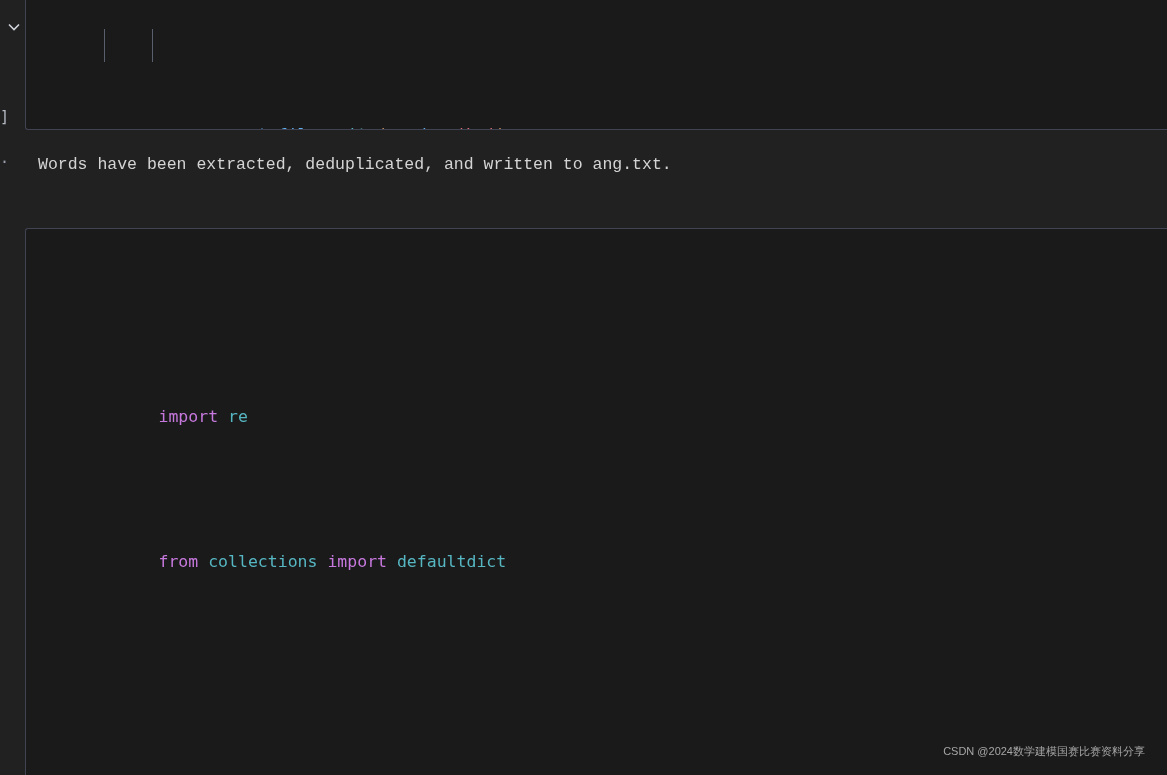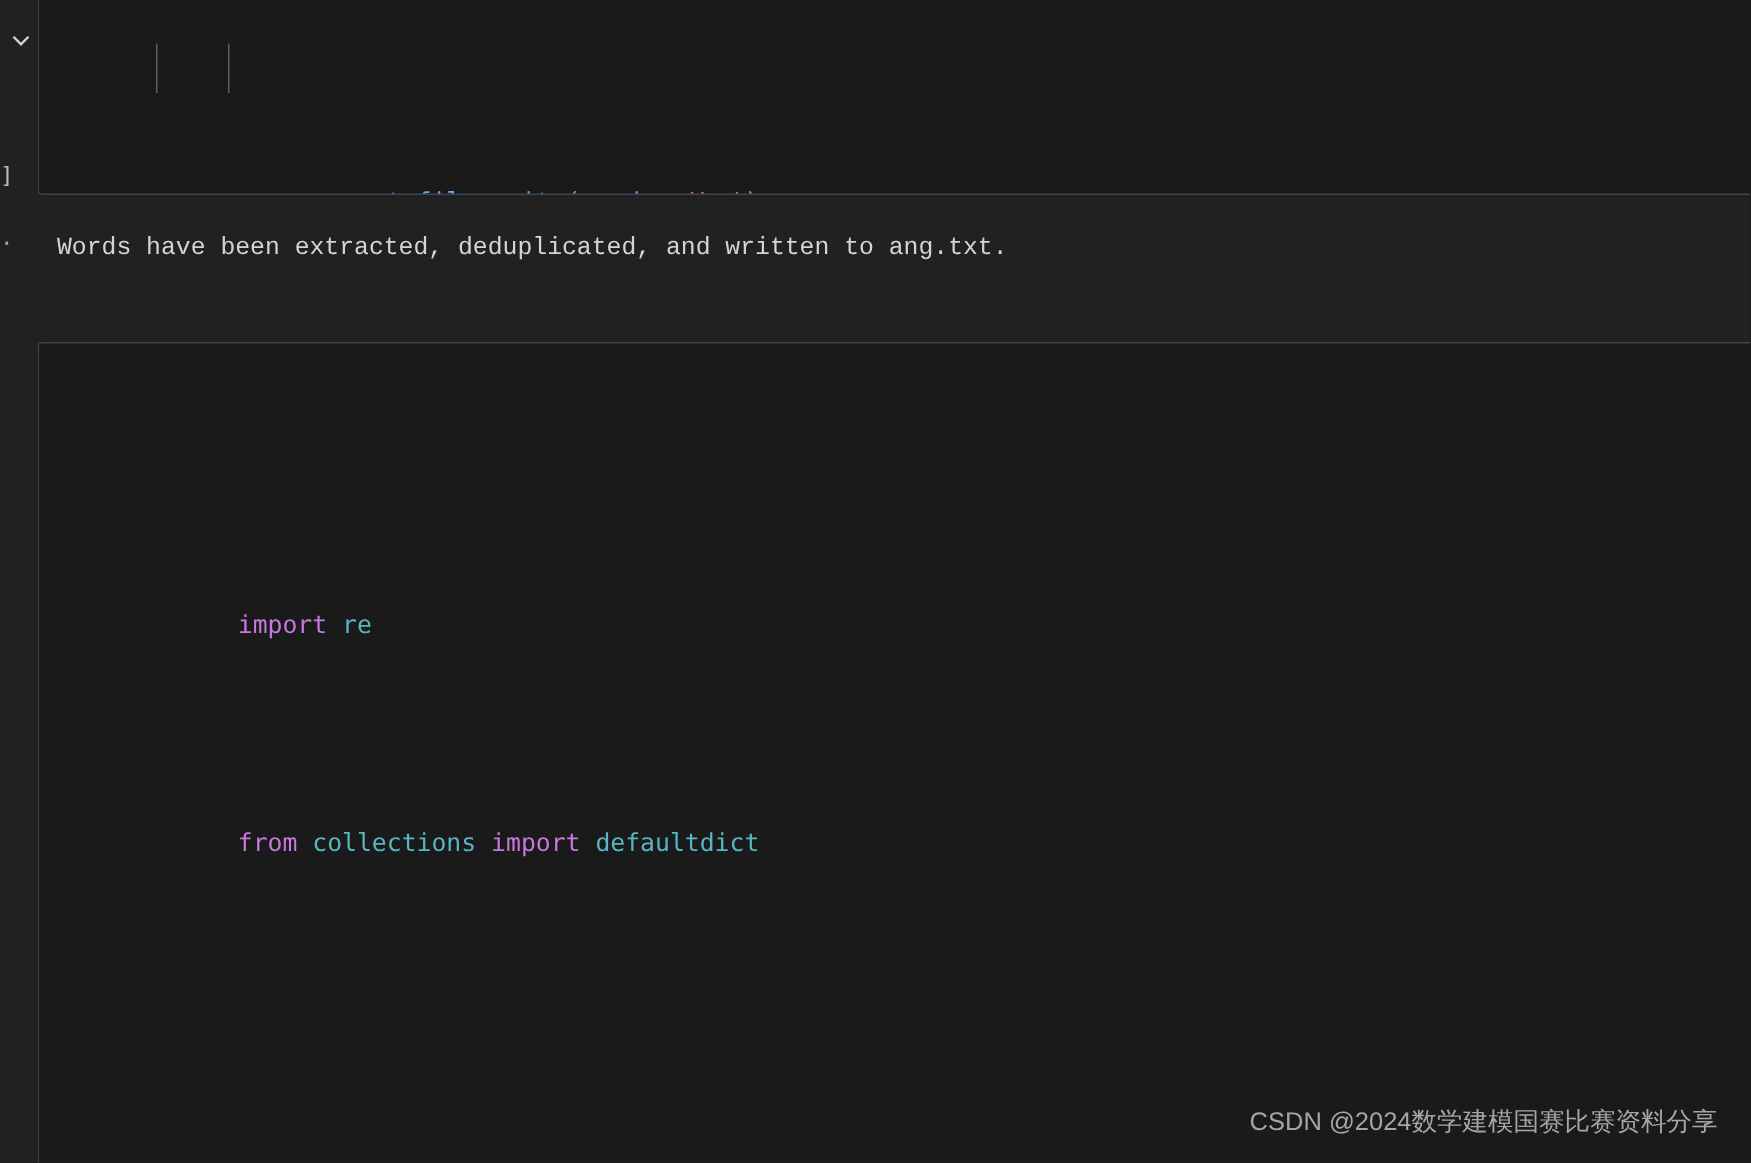--- a/index.html
+++ b/index.html
@@ -119,21 +119,21 @@
     color: #b6bac3;
     white-space: pre;
   }
 
   
   .watermark {
     position: absolute;
     right: 22px;
     bottom: 16px;
     font-family: "Liberation Sans", sans-serif;
-    font-size: 17px;
+    font-size: 11px;
     color: #b9b9b9;
     opacity: .88;
     white-space: pre;
   }
 </style>
 </head>
 <body>
 
 <div class="page">
 

